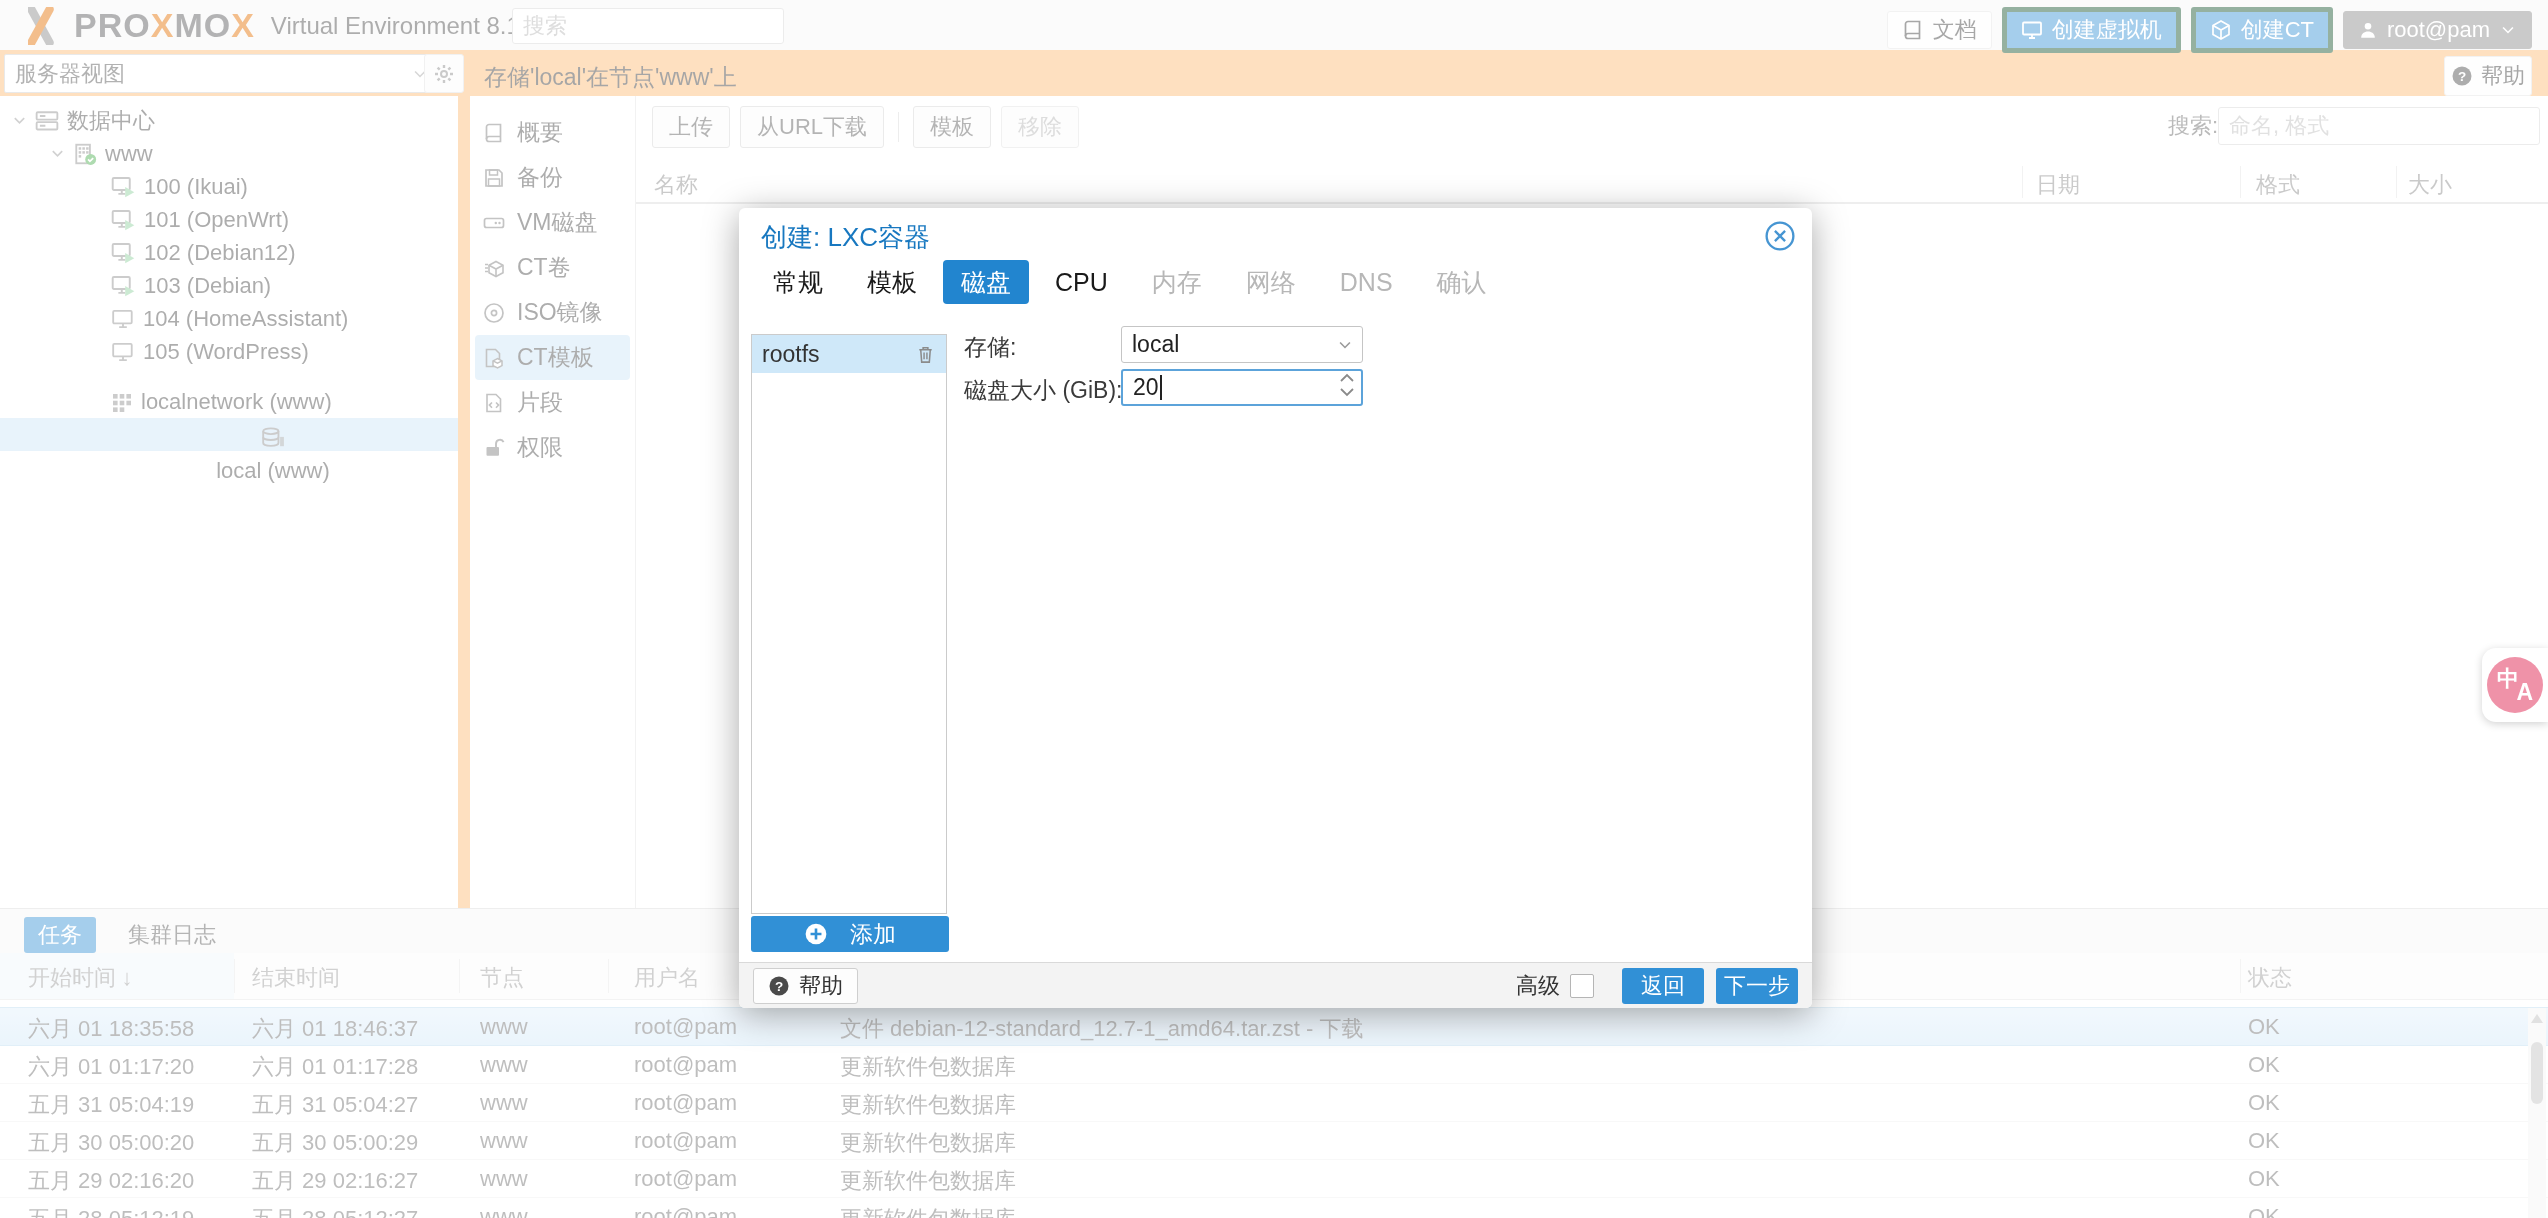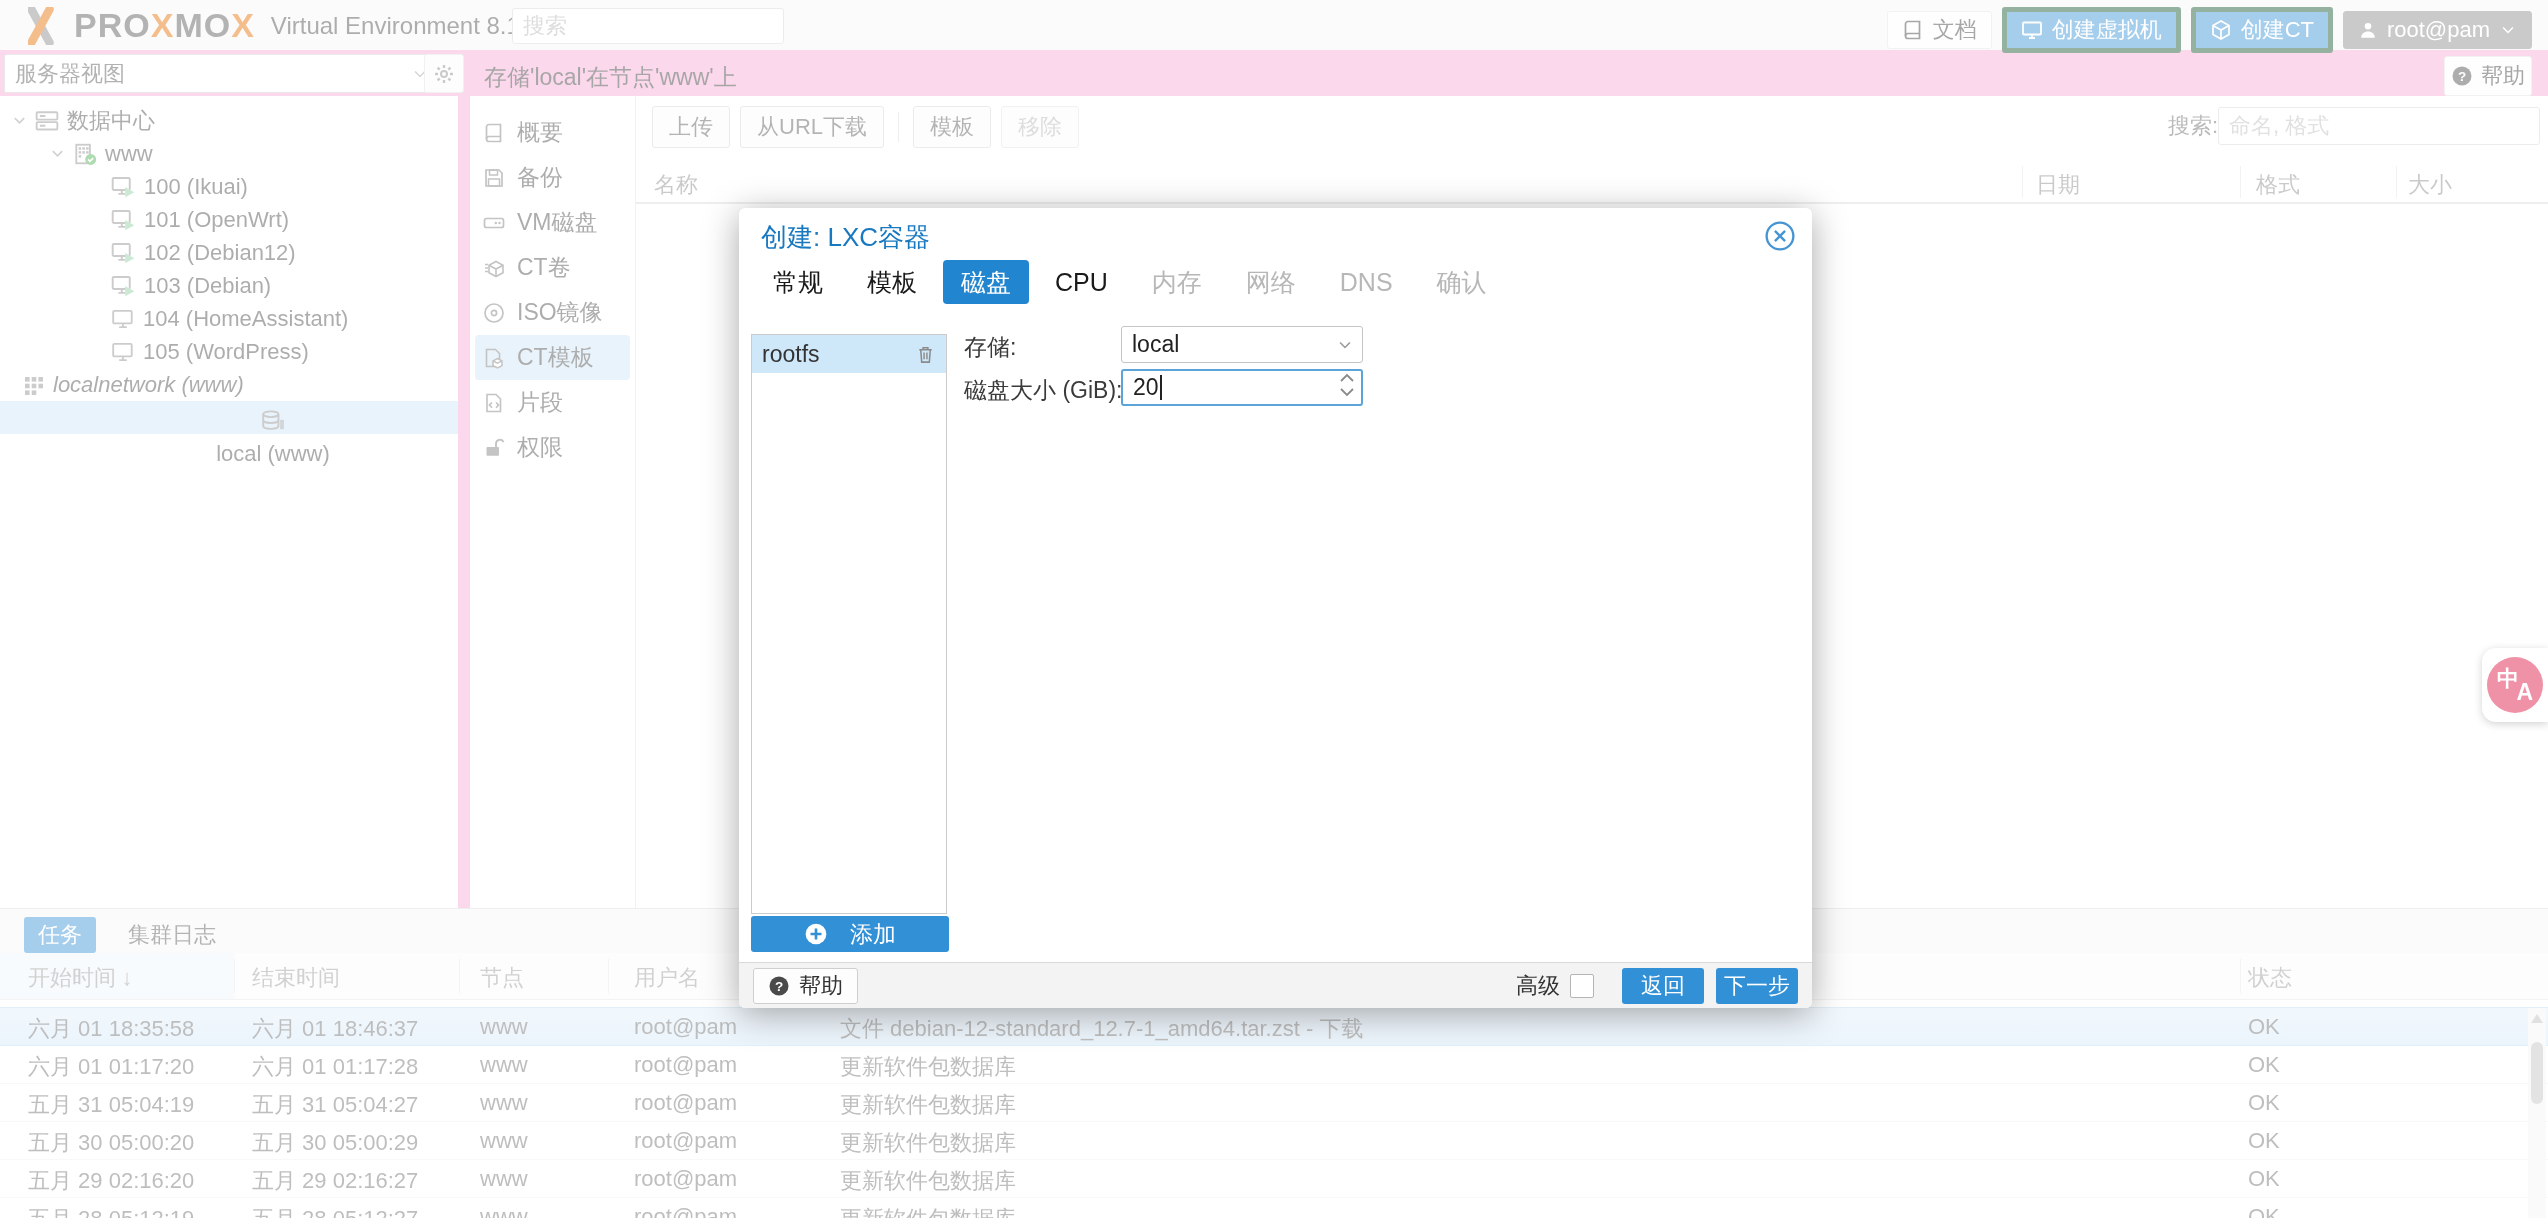--- a/index.html
+++ b/index.html
@@ -1,17 +1,17 @@
 <!DOCTYPE html>
 <html><head>
 <meta charset="utf-8">
 <style>
   html,body{margin:0;padding:0;background:#e8e8e8;}
   #app{position:relative;width:2548px;height:1218px;overflow:hidden;
-       background:#f9a8d4;font-family:"Liberation Sans","DejaVu Sans",sans-serif;
+       background:#fdba74;font-family:"Liberation Sans","DejaVu Sans",sans-serif;
        color:#333;-webkit-font-smoothing:antialiased;}
   .abs{position:absolute;}
   .icon{display:inline-flex;align-items:center;justify-content:center;line-height:0;}
   .icon svg{display:block;}
 
   
   #topbar{left:0;top:0;width:2548px;height:50px;background:#f5f5f5;}
   #logo{left:28px;top:6px;display:flex;align-items:center;gap:6px;}
   .logo-word{font-size:34px;font-weight:bold;letter-spacing:1px;color:#58585a;}
   .logo-x{color:#e57000;}
@@ -332,21 +332,21 @@
       <div class="tree-row" style="padding-left: 88px; margin-top: 0px;">
         <span style="width: 15px;"></span>
         <span class="icon" style="color: rgb(143, 143, 143);">
           <svg width="24" height="24" viewBox="0 0 22 22">
             <rect x="2" y="3.5" width="17" height="11.5" rx="1" fill="none" stroke="currentColor" stroke-width="1.7"></rect>
             <path d="M7.5 18.5h7M11 15v3.5" stroke="currentColor" stroke-width="1.7"></path>
           </svg>
         </span>
         <span>105 (WordPress)</span>
       </div>
-      <div class="tree-row" style="margin-top: 0px; font-style: italic;">
+      <div class="tree-row" style="padding-left: 88px; margin-top: 17px;">
         <span style="width: 15px;"></span>
         <span class="icon" style="color: rgb(143, 143, 143);">
           <svg width="22" height="22" viewBox="0 0 22 22">
             <g fill="currentColor">
               <rect x="2" y="3" width="4.6" height="4.6"></rect>
               <rect x="8.7" y="3" width="4.6" height="4.6"></rect>
               <rect x="15.4" y="3" width="4.6" height="4.6"></rect>
               <rect x="2" y="9.7" width="4.6" height="4.6"></rect>
               <rect x="8.7" y="9.7" width="4.6" height="4.6"></rect>
               <rect x="15.4" y="9.7" width="4.6" height="4.6"></rect>

